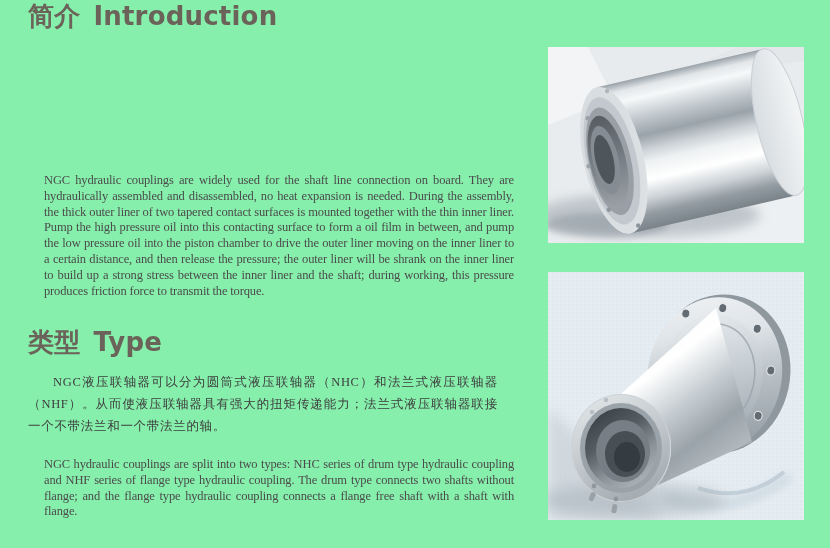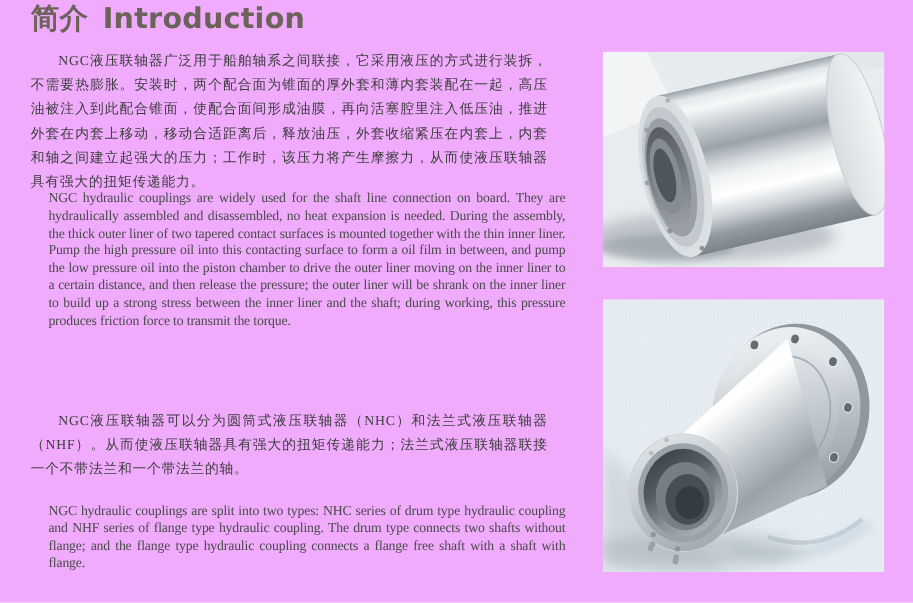--- a/index.html
+++ b/index.html
@@ -10,21 +10,21 @@
   body {
     width: 830px;
     height: 548px;
     overflow: hidden;
     font-family: "Liberation Serif", serif;
   }
   .page {
     position: relative;
     width: 830px;
     height: 548px;
-    background: #f0abfc;
+    background: #86efac;
   }
   .heading {
     position: absolute;
     left: 28px;
     margin: 0;
     font-family: "DejaVu Sans", sans-serif;
     font-weight: 700;
     font-size: 26px;
     color: #6b6359;
     letter-spacing: 0.2px;
@@ -76,24 +76,26 @@
 </style>
 </head>
 <body>
 
 <div class="page">
 
   <h1 class="heading" id="intro-heading">
     <span class="zh">简介</span><span class="en">Introduction</span>
   </h1>
 
-  <p class="para-zh" id="intro-zh">NGC液压联轴器广泛用于船舶轴系之间联接，它采用液压的方式进行装拆，不需要热膨胀。安装时，两个配合面为锥面的厚外套和薄内套装配在一起，高压油被注入到此配合锥面，使配合面间形成油膜，再向活塞腔里注入低压油，推进外套在内套上移动，移动合适距离后，释放油压，外套收缩紧压在内套上，内套和轴之间建立起强大的压力；工作时，该压力将产生摩擦力，从而使液压联轴器具有强大的扭矩传递能力。</p>
 
   <p class="para-en" id="intro-en">NGC hydraulic couplings are widely used for the shaft line connection on board. They are hydraulically assembled and disassembled, no heat expansion is needed. During the assembly, the thick outer liner of two tapered contact surfaces is mounted together with the thin inner liner. Pump the high pressure oil into this contacting surface to form a oil film in between, and pump the low pressure oil into the piston chamber to drive the outer liner moving on the inner liner to a certain distance, and then release the pressure; the outer liner will be shrank on the inner liner to build up a strong stress between the inner liner and the shaft; during working, this pressure produces friction force to transmit the torque.</p>
 
+  <h1 class="heading" id="type-heading">
+    <span class="zh">类型</span><span class="en">Type</span>
+  </h1>
 
   <p class="para-zh" id="type-zh">NGC液压联轴器可以分为圆筒式液压联轴器（NHC）和法兰式液压联轴器（NHF）。从而使液压联轴器具有强大的扭矩传递能力；法兰式液压联轴器联接一个不带法兰和一个带法兰的轴。</p>
 
   <p class="para-en" id="type-en">NGC hydraulic couplings are split into two types: NHC series of drum type hydraulic coupling and NHF series of flange type hydraulic coupling. The drum type connects two shafts without flange; and the flange type hydraulic coupling connects a flange free shaft with a shaft with flange.</p>
 
   <figure id="drum-figure">
     <svg width="256" height="196" viewBox="0 0 256 196" xmlns="http://www.w3.org/2000/svg">
       <defs>
         <linearGradient id="g-drum-body" x1="0" y1="0" x2="0" y2="1">
           <stop offset="0" stop-color="#99a2a8"></stop>

